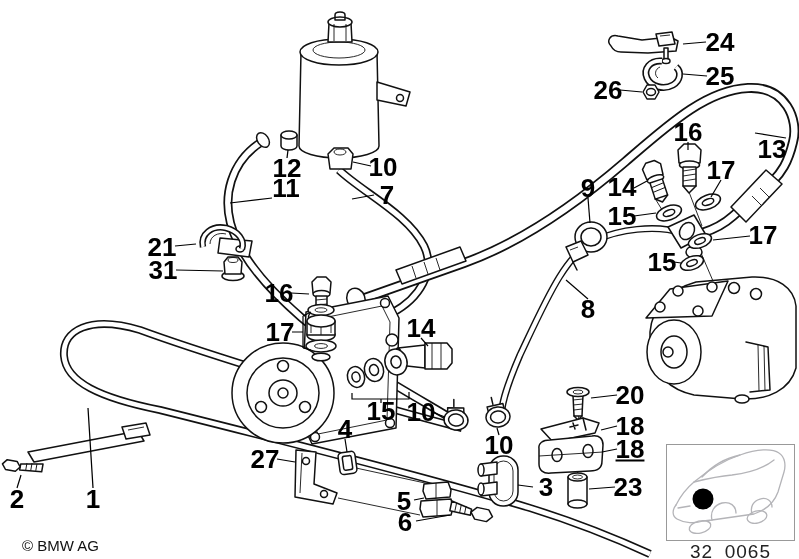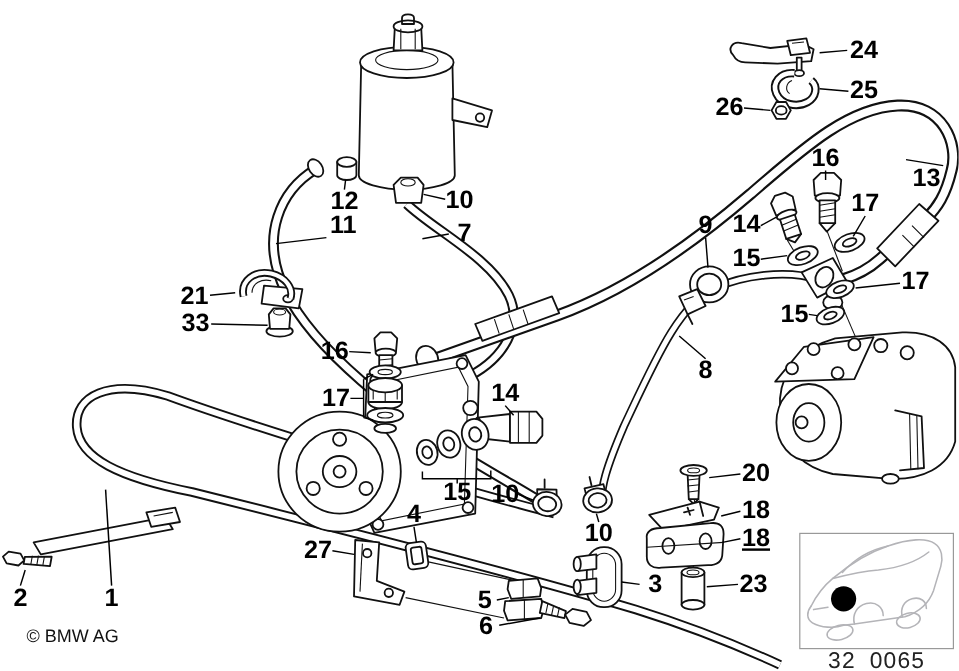--- a/index.html
+++ b/index.html
@@ -1,22 +1,22 @@
 <!DOCTYPE html>
 <html><head>
 <meta charset="utf-8">
 <style>
   html,body{margin:0;padding:0;background:#fff;}
   #stage{position:relative;width:799px;height:559px;background:#ffffff;overflow:hidden;
          font-family:"Liberation Sans", sans-serif;}
   #art{position:absolute;left:0;top:0;}
   .callout{position:absolute;transform:translate(-50%,-50%);
            font-family:"Liberation Sans", sans-serif;
-           font-weight:bold;font-size:21px;color:#000;white-space:nowrap;}
-  #copyright{position:absolute;left:22px;top:522px;font-size:15px;color:#111;}
+           font-weight:bold;font-size:26px;color:#000;white-space:nowrap;}
+  #copyright{position:absolute;left:22px;top:537px;font-size:15px;color:#111;}
   #thumb-code{position:absolute;left:666px;top:541px;width:129px;text-align:center;
               font-size:19px;color:#222;letter-spacing:1px;}
   
   .s  {stroke:#111;stroke-width:1.5;fill:none;stroke-linejoin:round;stroke-linecap:round;}
   .sw {stroke:#111;stroke-width:1.5;fill:#fff;stroke-linejoin:round;}
   .tn {stroke:#111;stroke-width:0.9;fill:none;}
   .to {stroke:#111;fill:none;}
   .ti {stroke:#fff;fill:none;}
   .ld {stroke:#000;stroke-width:1.2;fill:none;}
   .car{stroke:#b4b4b8;stroke-width:1.3;fill:none;stroke-linejoin:round;stroke-linecap:round;}
@@ -413,21 +413,21 @@
       <div class="callout" style="left: 662px; top: 262px;">15</div>
       <div class="callout" style="left: 279px; top: 293px;">16</div>
       <div class="callout" style="left: 688px; top: 132px;">16</div>
       <div class="callout" style="left: 280px; top: 332px;">17</div>
       <div class="callout" style="left: 721px; top: 170px;">17</div>
       <div class="callout" style="left: 763px; top: 235px;">17</div>
       <div class="callout" style="left: 630px; top: 449px; text-decoration: underline;">18</div>
       <div class="callout" style="left: 630px; top: 426px;">18</div>
       <div class="callout" style="left: 630px; top: 395px;">20</div>
       <div class="callout" style="left: 162px; top: 247px;">21</div>
-      <div class="callout" style="left: 163px; top: 270px;">33</div>
+      <div class="callout" style="left: 163px; top: 270px;">31</div>
       <div class="callout" style="left: 628px; top: 487px;">23</div>
       <div class="callout" style="left: 720px; top: 42px;">24</div>
       <div class="callout" style="left: 720px; top: 76px;">25</div>
       <div class="callout" style="left: 608px; top: 90px;">26</div>
       <div class="callout" style="left: 265px; top: 459px;">27</div>
     </div>
 
   <div id="copyright">© BMW AG</div>
 
   <div id="thumb-code">32_0065</div>

